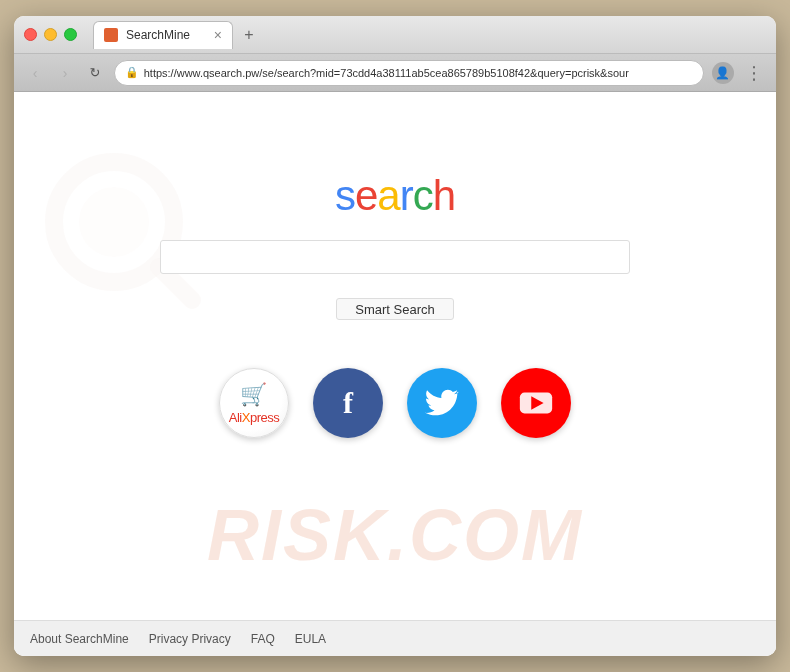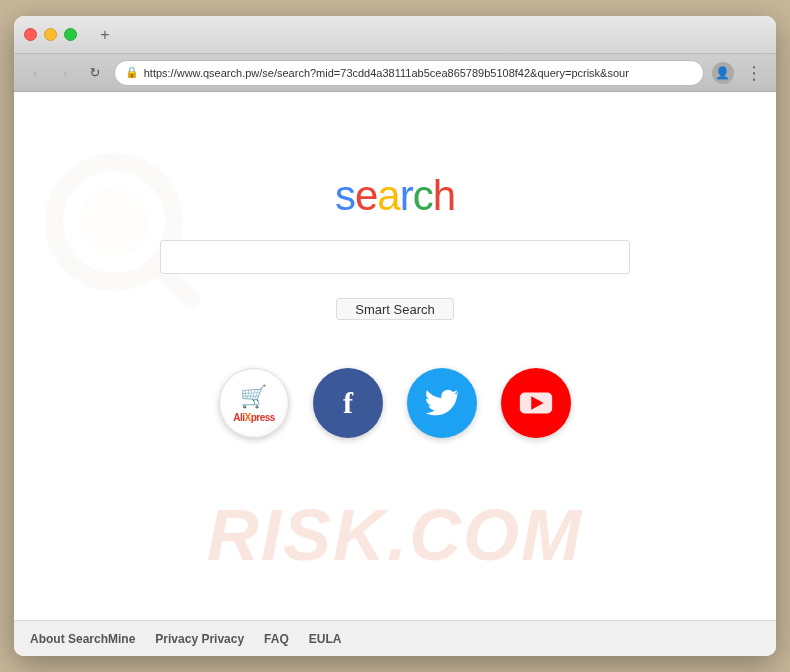--- a/index.html
+++ b/index.html
@@ -304,22 +304,22 @@
       border: 1px solid #ddd;
       flex-direction: column;
       gap: 2px;
     }
     .ali-cart {
       color: #e43225;
       font-size: 22px;
     }
     .ali-text {
       color: #e43225;
-      font-size: 10px;
-      font-weight: bold;
+      font-size: 13px;
+      font-weight: normal;
       letter-spacing: -0.5px;
     }
 
     .icon-facebook { background: #3b5998; }
     .icon-twitter { background: #1da1f2; }
     .icon-youtube { background: #ff0000; }
 
     
     .page-footer {
       position: absolute;
@@ -327,21 +327,20 @@
       left: 0;
       right: 0;
       height: 36px;
       background: #f0f0f0;
       border-top: 1px solid #ddd;
       display: flex;
       align-items: center;
       padding: 0 16px;
       gap: 20px;
       z-index: 2;
-      font-weight: bold;
     }
 
     .footer-link {
       font-size: 12px;
       color: #555;
       cursor: pointer;
       text-decoration: none;
     }
   </style>
 </head>
@@ -349,20 +348,25 @@
 
 <div class="browser-window">
 
   <div class="title-bar">
     <div class="traffic-lights">
       <div class="traffic-light tl-close"></div>
       <div class="traffic-light tl-minimize"></div>
       <div class="traffic-light tl-maximize"></div>
     </div>
     <div class="tab-bar">
+      <div class="tab">
+        <div class="tab-favicon"></div>
+        <span>SearchMine</span>
+        <span class="tab-close">×</span>
+      </div>
       <div class="new-tab-btn">
         <span>+</span>
       </div>
     </div>
   </div>
 
   <div class="address-bar">
     <div class="nav-btn disabled">
       <span>‹</span>
     </div>

